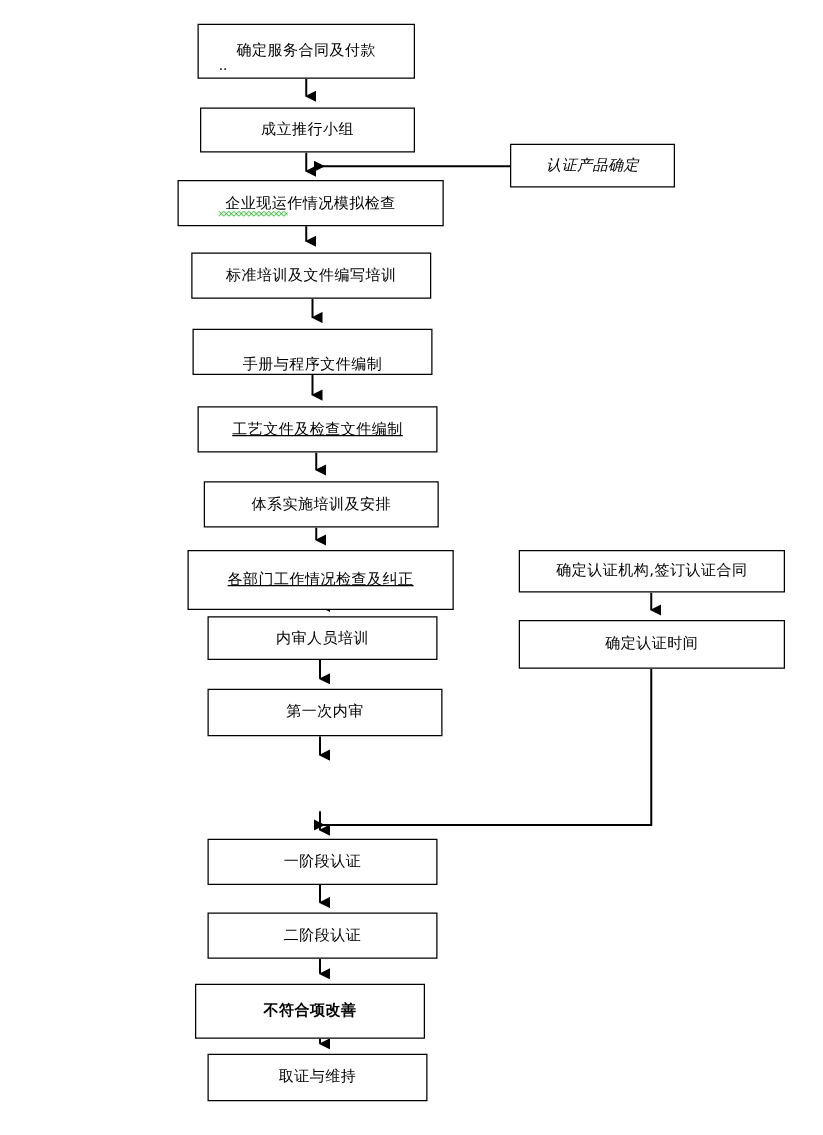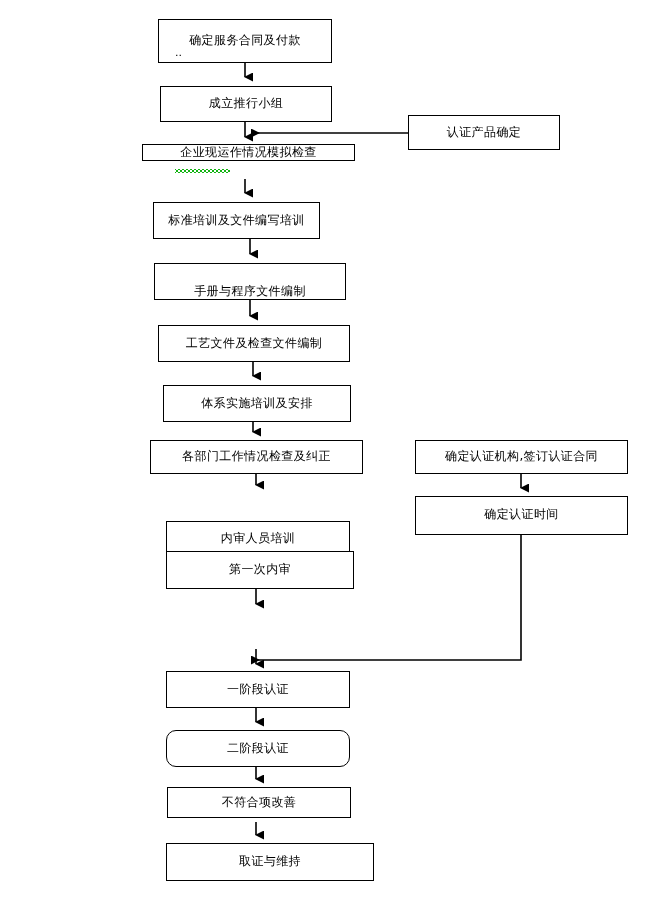--- a/index.html
+++ b/index.html
@@ -107,71 +107,71 @@
 
   <div class="node" style="left:158px; top:19px; width:174px; height:44px;">
     <span class="label">确定服务合同及付款</span>
   </div>
   <span class="note-mark" style="left:175px; top:47px;">..</span>
 
   <div class="node" style="left:160px; top:86px; width:172px; height:36px;">
     <span class="label">成立推行小组</span>
   </div>
 
-  <div class="node spelled" style="left:142px; top:144px; width:213px; height:17px;align-items:center;">
+  <div class="node spelled" style="left:142px; top:144px; width:213px; height:37px;align-items:center;">
     <span class="label">企业现运作情况模拟检查</span>
   </div>
   <span class="squiggle" style="left:175px; top:169px; width:55px;"></span>
 
-  <div class="node" style="left:153px; top:202px; width:167px; height:37px;">
+  <div class="node" style="left:153px; top:202px; width:192px; height:37px;">
     <span class="label">标准培训及文件编写培训</span>
   </div>
 
   <div class="node" style="left:154px; top:263px; width:192px; height:37px;align-items:flex-end;">
     <span class="label">手册与程序文件编制</span>
   </div>
 
-  <div class="node" style="left:158px; top:325px; width:192px; height:37px;">
+  <div class="node" style="left:158px; top:325px; width:192px; height:37px;text-decoration:underline;">
     <span class="label">工艺文件及检查文件编制</span>
   </div>
 
   <div class="node" style="left:163px; top:385px; width:188px; height:37px;text-align:center;">
     <span class="label">体系实施培训及安排</span>
   </div>
 
-  <div class="node" style="left:150px; top:440px; width:213px; height:34px;">
+  <div class="node" style="left:150px; top:440px; width:213px; height:48px;text-decoration:underline;">
     <span class="label">各部门工作情况检查及纠正</span>
   </div>
 
-  <div class="node" style="left:166px; top:493px; width:184px; height:35px;margin-top:28px;">
+  <div class="node" style="left:166px; top:493px; width:184px; height:35px;">
     <span class="label">内审人员培训</span>
   </div>
 
   <div class="node" style="left:166px; top:551px; width:188px; height:38px;">
     <span class="label">第一次内审</span>
   </div>
 
 
   <div class="node" style="left:166px; top:671px; width:184px; height:37px;">
     <span class="label">一阶段认证</span>
   </div>
 
-  <div class="node" style="left:166px; top:730px; width:184px; height:37px;border-radius:10px;">
+  <div class="node" style="left:166px; top:730px; width:184px; height:37px;">
     <span class="label">二阶段认证</span>
   </div>
 
-  <div class="node" style="left:167px; top:787px; width:184px; height:31px;">
+  <div class="node" style="left:156px; top:787px; width:184px; height:44px;font-weight:bold;">
     <span class="label">不符合项改善</span>
   </div>
 
-  <div class="node" style="left:166px; top:843px; width:208px; height:38px;">
+  <div class="node" style="left:166px; top:843px; width:176px; height:38px;">
     <span class="label">取证与维持</span>
   </div>
 
-  <div class="node" style="left:408px; top:115px; width:152px; height:35px;">
+  <div class="node" style="left:408px; top:115px; width:132px; height:35px;font-style:italic;">
     <span class="label">认证产品确定</span>
   </div>
 
   <div class="node" style="left:415px; top:440px; width:213px; height:34px;justify-content:center;">
     <span class="label">确定认证机构,签订认证合同</span>
   </div>
 
   <div class="node" style="left:415px; top:496px; width:213px; height:39px;font-family:Liberation Mono, monospace;">
     <span class="label">确定认证时间</span>
   </div>

